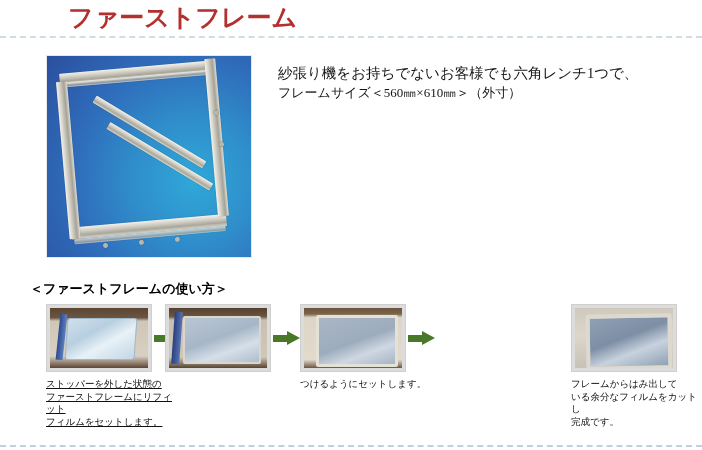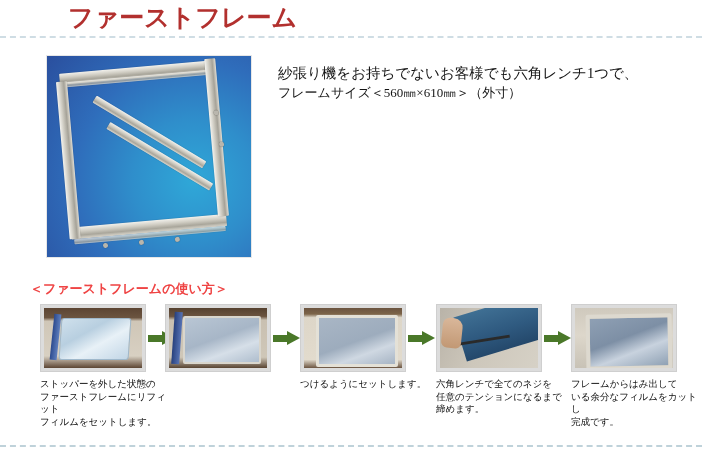--- a/index.html
+++ b/index.html
@@ -112,37 +112,37 @@
   }
 
   
   .usage-heading {
     position: absolute;
     left: 30px;
     top: 280px;
     font-family: "Liberation Serif", "DejaVu Serif", serif;
     font-weight: bold;
     font-size: 13px;
-    color: #ef4444;
+    color: #000000;
     white-space: nowrap;
   }
 
   .steps {
     position: absolute;
     left: 30px;
     top: 304px;
     width: 660px;
     height: 115px;
   }
   .step {
     position: absolute;
     top: 0px;
     width: 112px;
   }
-  .step-0 { left: 10px; }
+  .step-0 { left: 16px; text-decoration: underline; }
   .step-1 { left: 135px; }
   .step-2 { left: 270px; }
   .step-3 { left: 406px; }
   .step-4 { left: 541px; }
 
   .thumb {
     width: 104px;
     height: 66px;
     border: 1px solid #cfcfcf;
     background: #dcdcdc;
@@ -322,36 +322,20 @@
         <div class="film"></div>
       </div>
     </div>
     <div class="caption">つけるようにセットします。</div>
     <div class="arrow">
       <div class="shaft"></div>
         <div class="head"></div>
     </div>
   </div>
 
-  <div class="step step-3">
-    <div class="thumb">
-      <div class="pad t4">
-        <div class="rail"></div>
-        <div class="wrench"></div>
-        <div class="hand"></div>
-      </div>
-    </div>
-    <div class="caption">六角レンチで全てのネジを
-任意のテンションになるまで
-締めます。</div>
-    <div class="arrow">
-      <div class="shaft"></div>
-        <div class="head"></div>
-    </div>
-  </div>
 
   <div class="step step-4">
     <div class="thumb">
       <div class="pad t5">
         <div class="film"></div>
       </div>
     </div>
     <div class="caption">フレームからはみ出して
 いる余分なフィルムをカットし
 完成です。</div>

